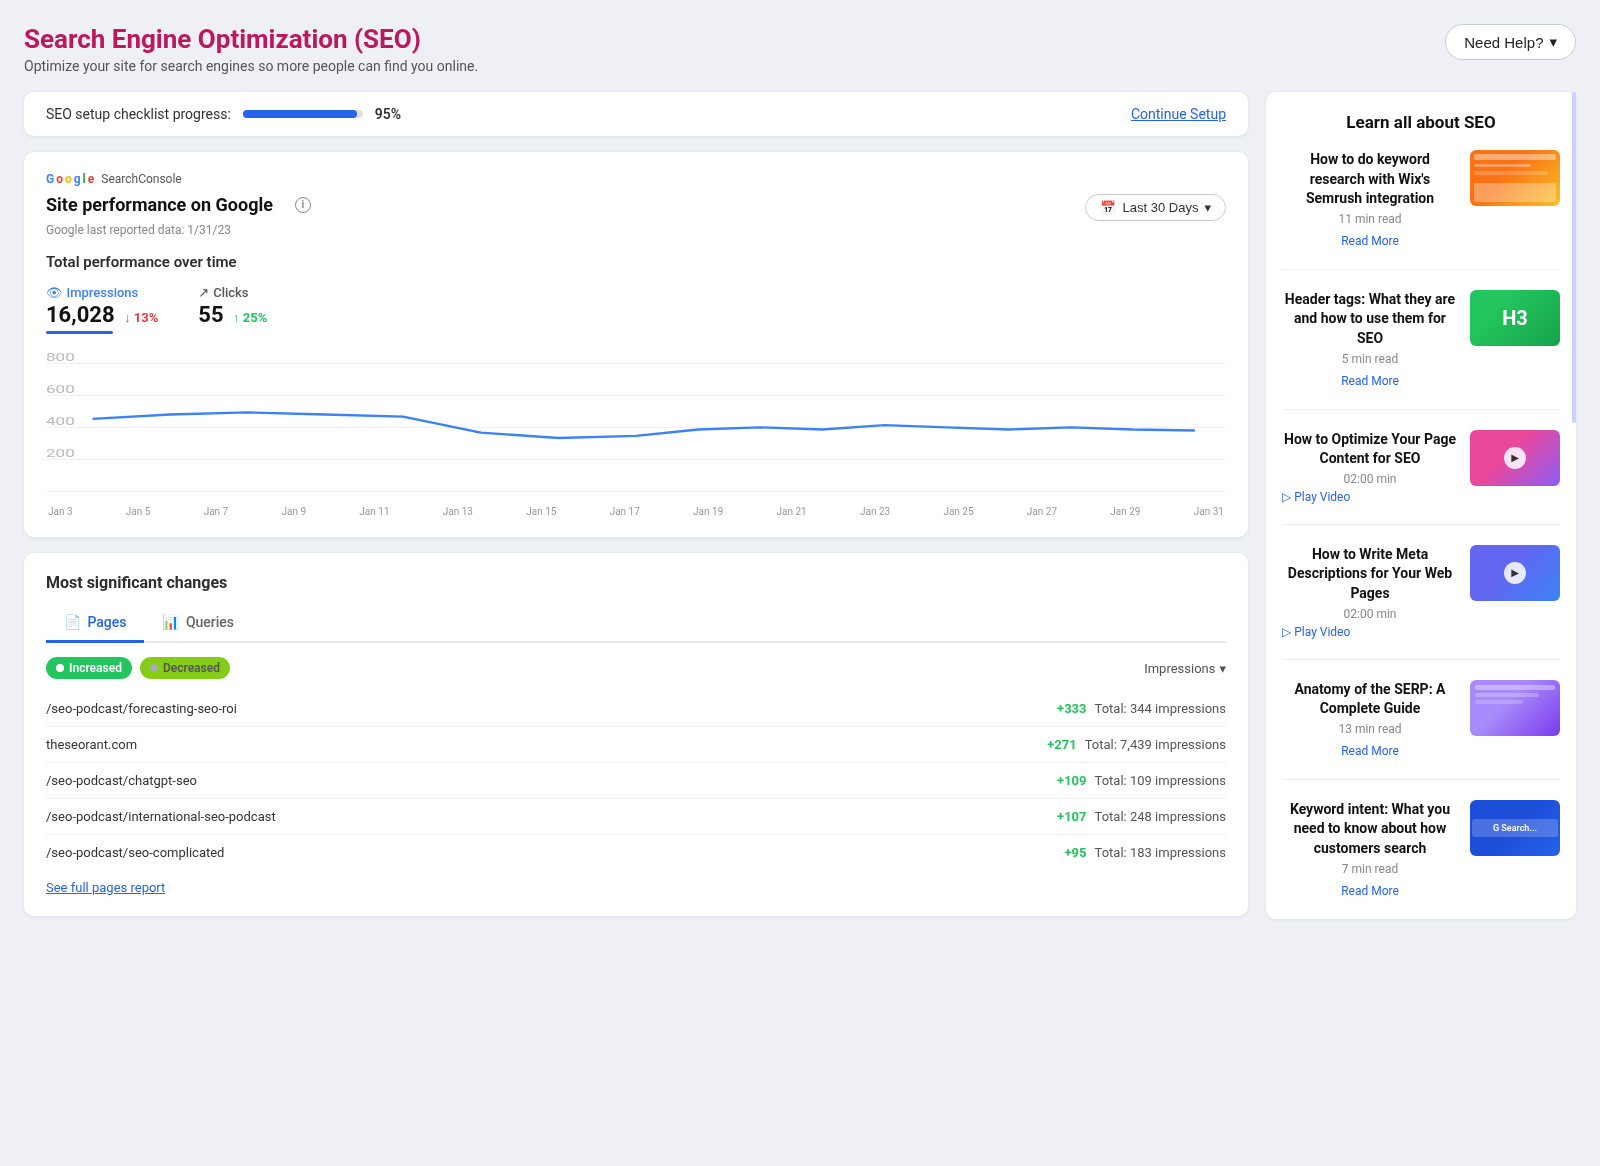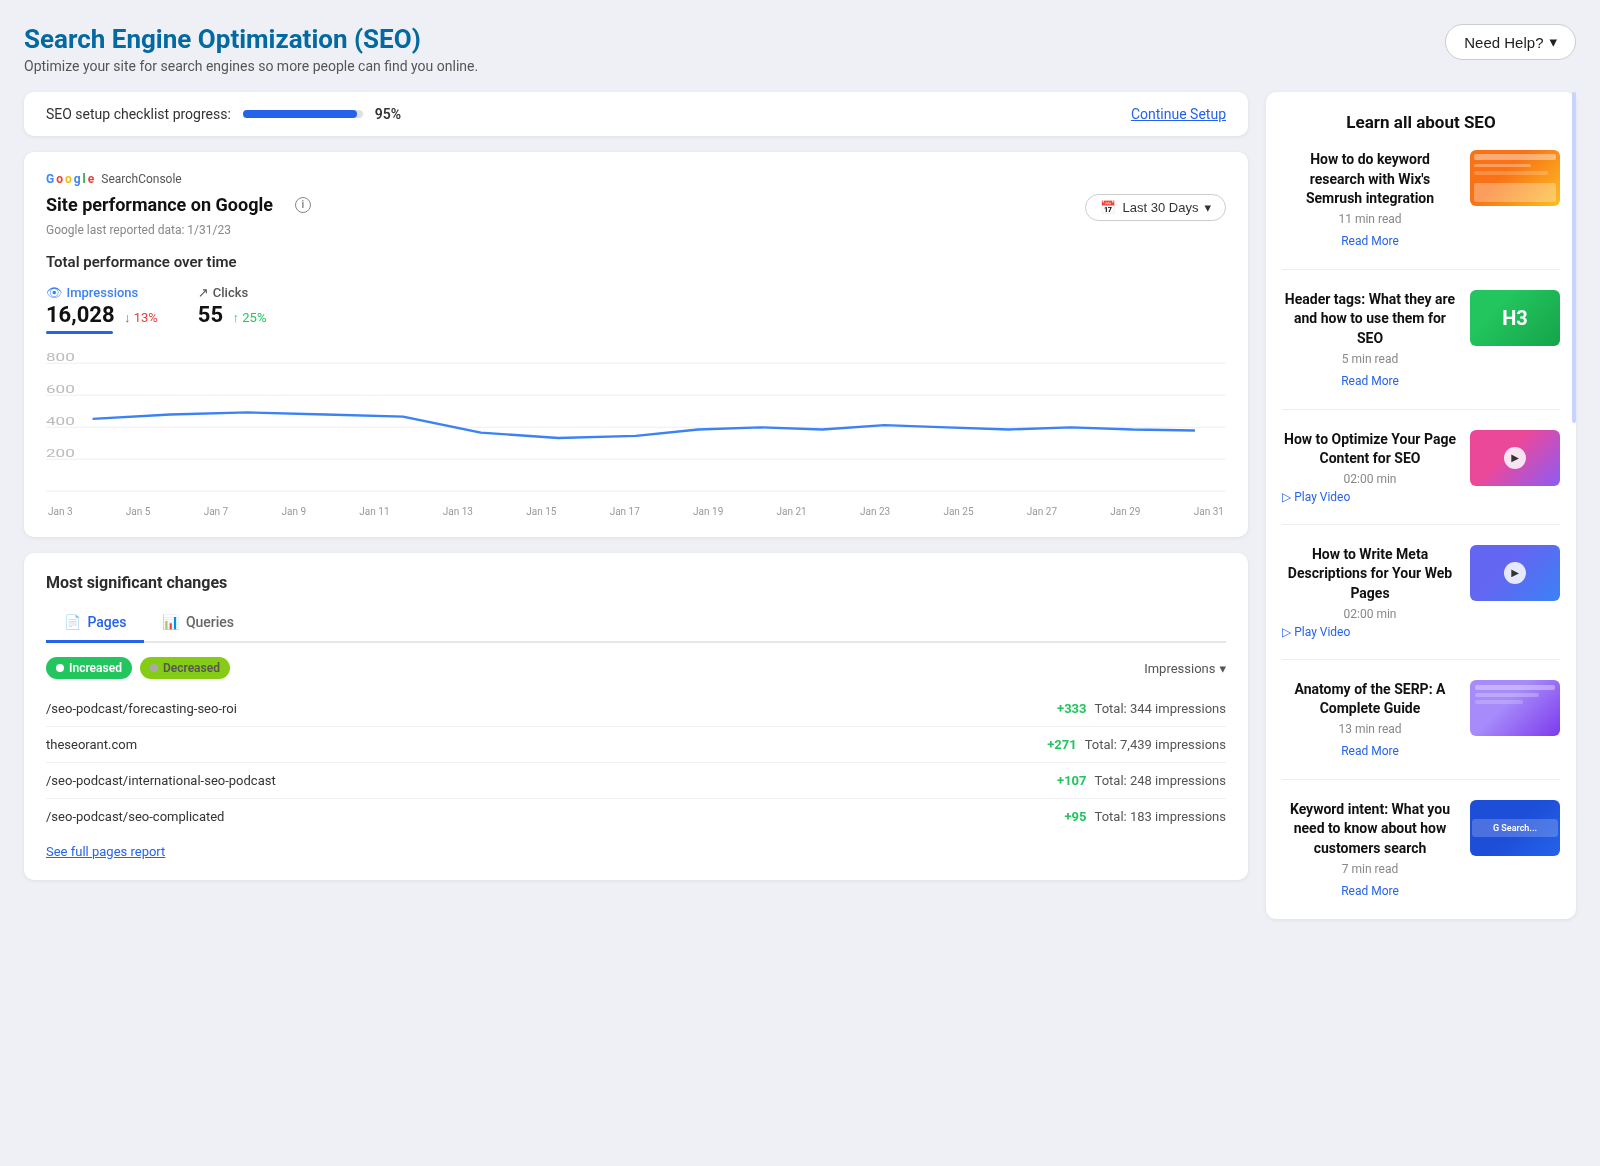--- a/index.html
+++ b/index.html
@@ -12,21 +12,21 @@
     }
     .top-header {
       display: flex;
       justify-content: space-between;
       align-items: flex-start;
       margin-bottom: 18px;
     }
     .page-title {
       font-size: 26px;
       font-weight: 700;
-      color: #0369a1;
+      color: #be185d;
     }
     .page-subtitle {
       font-size: 14px;
       color: #555;
       margin-top: 4px;
     }
     .need-help-btn {
       display: flex;
       align-items: center;
       gap: 6px;
@@ -167,21 +167,21 @@
       gap: 4px;
     }
     .metric-label.clicks-label { color: #555; }
     .metric-value {
       font-size: 22px;
       font-weight: 700;
       color: #111;
     }
     .metric-change {
       font-size: 13px;
-      font-weight: 400;
+      font-weight: 700;
       margin-left: 4px;
     }
     .change-down { color: #e53e3e; }
     .change-up { color: #22c55e; }
     .chart-area {
       width: 100%;
       height: 160px;
       position: relative;
       margin-top: 8px;
     }
@@ -505,20 +505,27 @@
           </span>
         </div>
         <div class="data-row">
           <span class="row-url">theseorant.com</span>
           <span class="row-stats">
             <span class="stat-plus">+271</span>
             <span>Total: 7,439 impressions</span>
           </span>
         </div>
         <div class="data-row">
+          <span class="row-url">/seo-podcast/chatgpt-seo</span>
+          <span class="row-stats">
+            <span class="stat-plus">+109</span>
+            <span>Total: 109 impressions</span>
+          </span>
+        </div>
+        <div class="data-row">
           <span class="row-url">/seo-podcast/international-seo-podcast</span>
           <span class="row-stats">
             <span class="stat-plus">+107</span>
             <span>Total: 248 impressions</span>
           </span>
         </div>
         <div class="data-row">
           <span class="row-url">/seo-podcast/seo-complicated</span>
           <span class="row-stats">
             <span class="stat-plus">+95</span>

